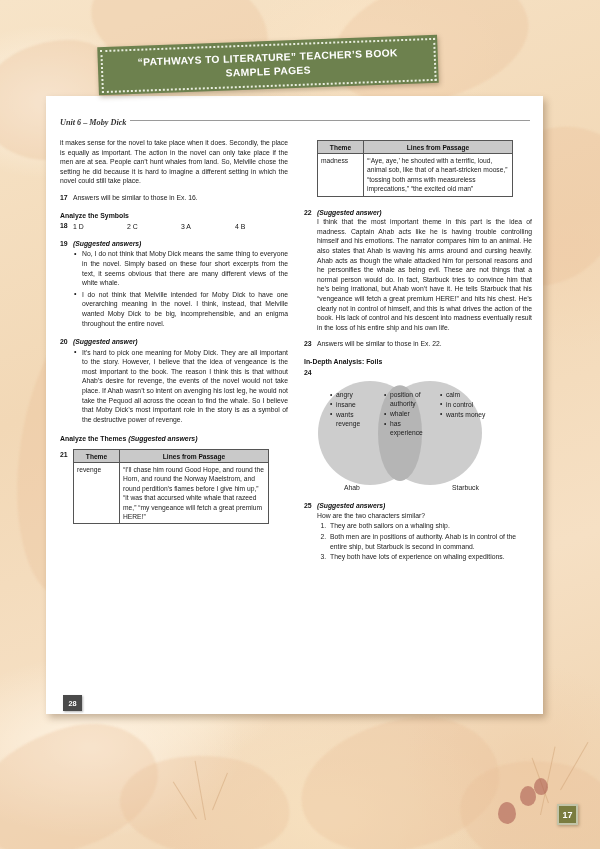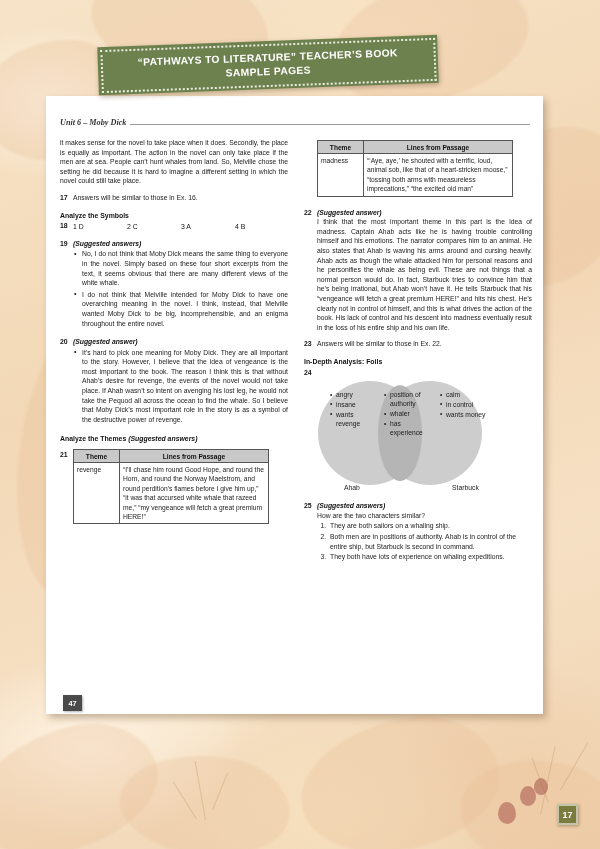--- a/index.html
+++ b/index.html
@@ -76,21 +76,21 @@
     letter-spacing: .35px;
     line-height: 14px;
     white-space: nowrap;
     z-index: 2;
   }
 
   
   #unit-head {
     position: absolute; left: 60px; top: 118px;
     width: 470px;
-    display: flex; align-items: flex-end;
+    display: flex; align-items: center;
   }
   #unit-title {
     font-family: "Liberation Serif", serif;
     font-style: italic; font-weight: bold;
     font-size: 8.2px; color: #333;
     white-space: nowrap;
   }
   #unit-rule {
     flex: 1; height: 1px; background: #9a9a9a;
     margin-left: 4px; position: relative; top: -2px;
@@ -399,14 +399,14 @@
           <li>They are both sailors on a whaling ship.</li>
           <li>Both men are in positions of authority. Ahab is in control of the entire ship, but Starbuck is second in command.</li>
           <li>They both have lots of experience on whaling expeditions.</li>
         </ol>
       </div>
     </div>
 
   </div>
 </div>
 
-<div id="pg-left">47</div>
+<div id="pg-left">28</div>
 <div id="pg-right">17</div>
 
 </body></html>

